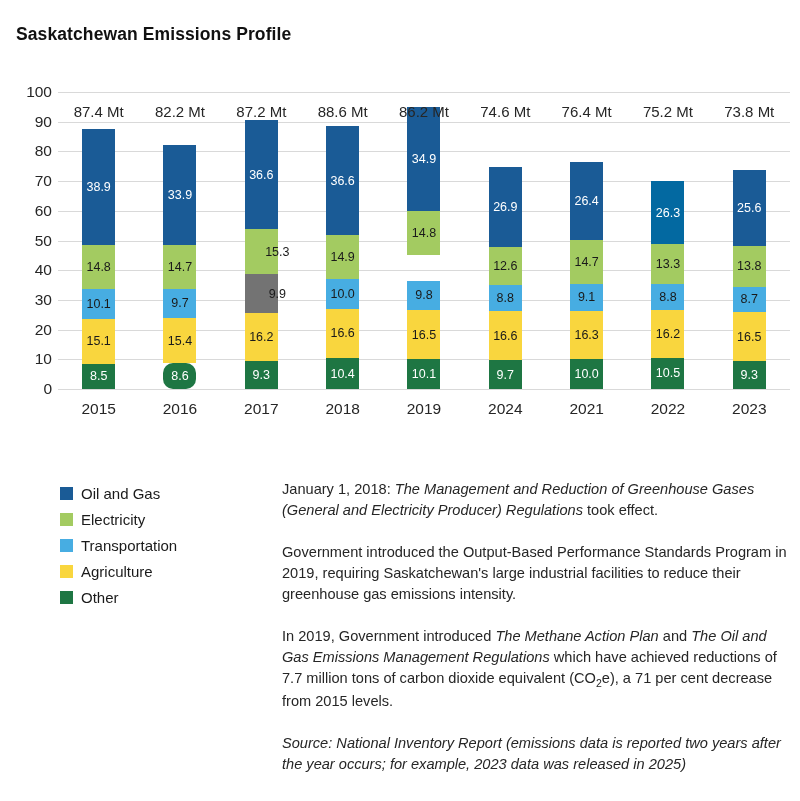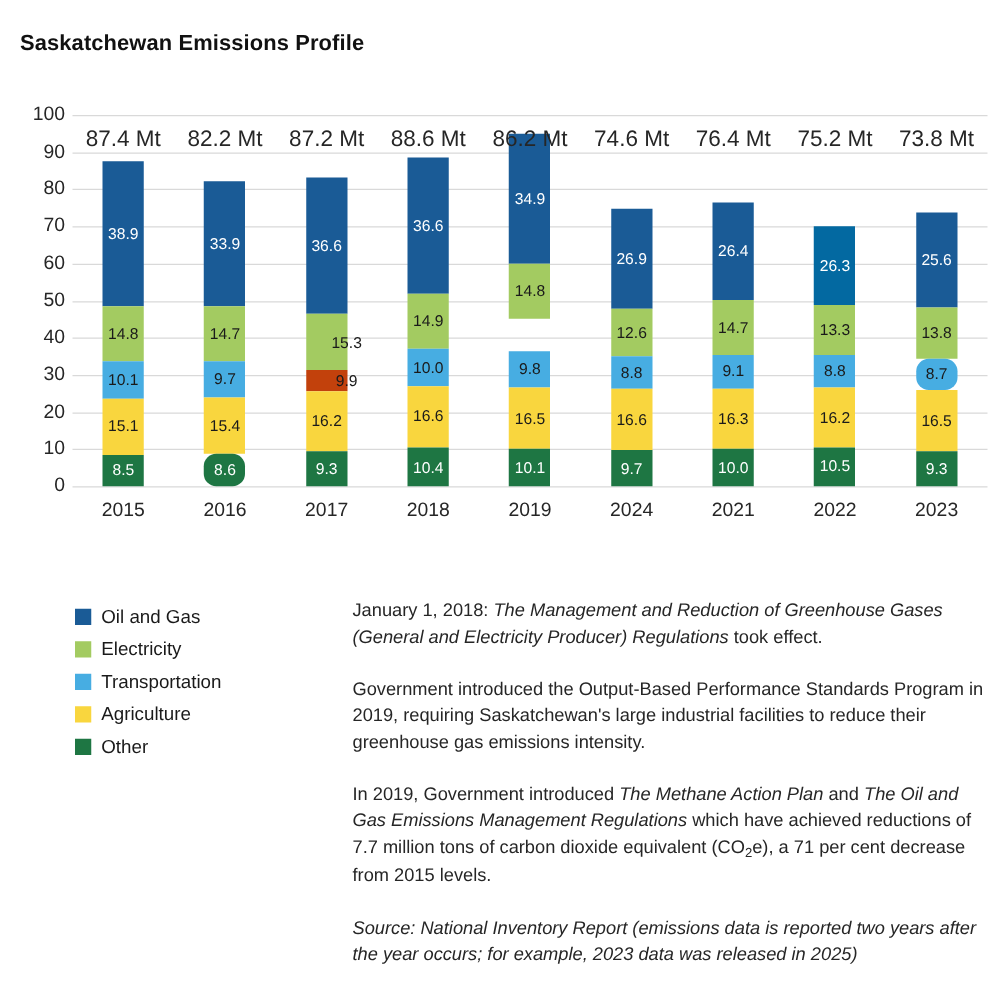--- a/index.html
+++ b/index.html
@@ -31,21 +31,21 @@
     position: absolute; width: 38px; text-align: right;
     font-size: 15.5px; color: #262626; line-height: 20px;
   }
   .totals-row {
     position: absolute; left: 58px; top: 100px; width: 732px; height: 22px;
     display: flex;
   }
   .totals-row .slot, .xlabels-row .slot {
     flex: 1; display: flex; justify-content: center; align-items: center;
   }
-  .bar-total-label { font-size: 18px; color: #262626; }
+  .bar-total-label { font-size: 15px; color: #262626; }
   .bars-row {
     position: absolute; inset: 0;
     display: flex; align-items: flex-end;
   }
   .bar-slot {
     flex: 1; display: flex; justify-content: center; align-items: flex-end;
     height: 100%;
   }
   .bar { width: 33px; display: flex; flex-direction: column; }
   .bar-segment {
@@ -149,21 +149,21 @@
             </div>
           </div>
           <div class="bar-slot">
             <div class="bar">
               <div class="bar-segment" style="height: 108.702px; background: rgb(26, 91, 150); color: rgb(255, 255, 255);">
                 <span>36.6</span>
               </div>
               <div class="bar-segment" style="height: 45.441px; background: rgb(163, 203, 97); color: rgb(26, 26, 26); padding-left: 32px;">
                 <span>15.3</span>
               </div>
-              <div class="bar-segment" style="height: 17px; background: #c2410c; color: rgb(26, 26, 26); padding-left: 32px;">
+              <div class="bar-segment" style="height: 39px; background: #737373; color: rgb(26, 26, 26); padding-left: 32px;">
                 <span>9.9</span>
               </div>
               <div class="bar-segment" style="height: 48.114px; background: rgb(249, 214, 62); color: rgb(26, 26, 26);">
                 <span>16.2</span>
               </div>
               <div class="bar-segment" style="height: 27.621px; background: rgb(30, 118, 67); color: rgb(255, 255, 255);">
                 <span>9.3</span>
               </div>
             </div>
           </div>
@@ -263,21 +263,21 @@
             </div>
           </div>
           <div class="bar-slot">
             <div class="bar">
               <div class="bar-segment" style="height: 76.032px; background: rgb(26, 91, 150); color: rgb(255, 255, 255);">
                 <span>25.6</span>
               </div>
               <div class="bar-segment" style="height: 40.986px; background: rgb(163, 203, 97); color: rgb(26, 26, 26);">
                 <span>13.8</span>
               </div>
-              <div class="bar-segment" style="height: 25.839px; background: rgb(71, 173, 226); color: rgb(26, 26, 26); border-radius: 10px;">
+              <div class="bar-segment" style="height: 25.839px; background: rgb(71, 173, 226); color: rgb(26, 26, 26);">
                 <span>8.7</span>
               </div>
               <div class="bar-segment" style="height: 49.005px; background: rgb(249, 214, 62); color: rgb(26, 26, 26);">
                 <span>16.5</span>
               </div>
               <div class="bar-segment" style="height: 27.621px; background: rgb(30, 118, 67); color: rgb(255, 255, 255);">
                 <span>9.3</span>
               </div>
             </div>
           </div>

